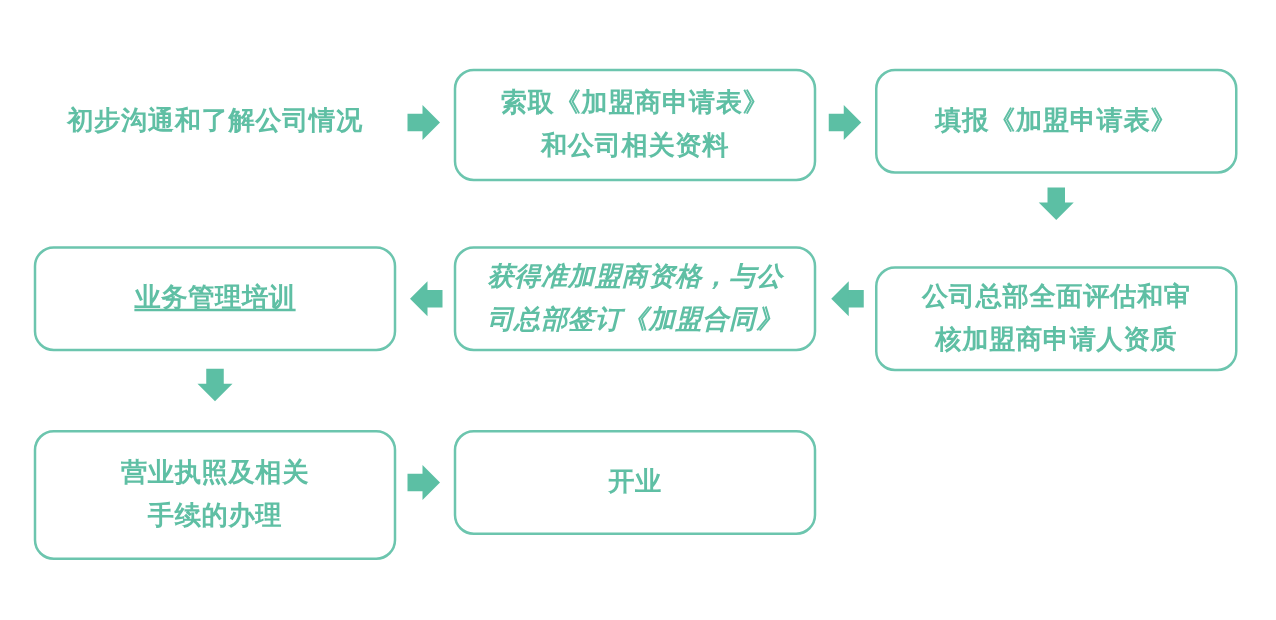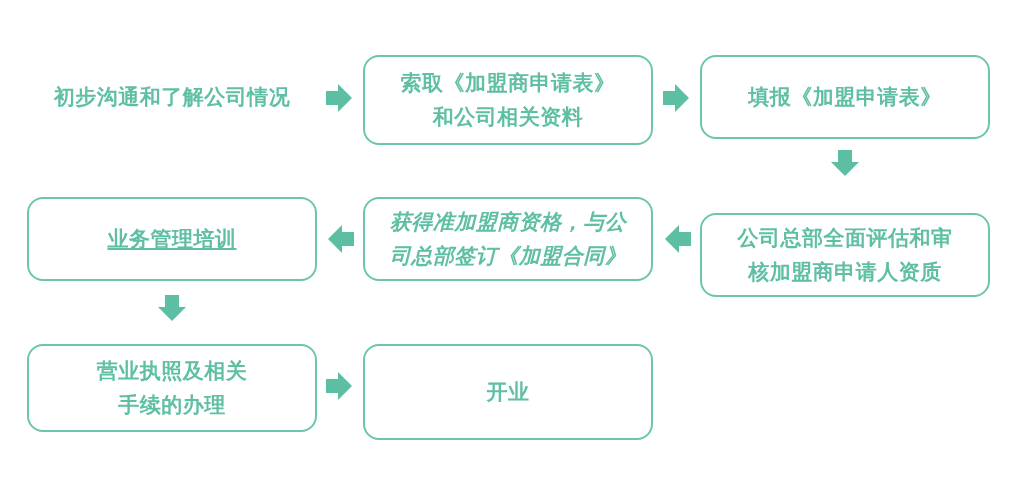--- a/index.html
+++ b/index.html
@@ -161,27 +161,27 @@
   <div class="node" style="left:700px; top:197px; width:290px; height:84px;margin-top:16px;">
     <span class="label">公司总部全面评估和审
 核加盟商申请人资质</span>
   </div>
 
   <div class="arrow down" style="left:158px; top:295px; width:28px; height:28px;">
     <span class="tail"></span>
     <span class="head"></span>
   </div>
 
-  <div class="node" style="left:27px; top:344px; width:290px; height:88px;">
+  <div class="node" style="left:27px; top:344px; width:290px; height:104px;">
     <span class="label">营业执照及相关
 手续的办理</span>
   </div>
 
   <div class="arrow right" style="left:326px; top:372px; width:28px; height:28px;">
     <span class="tail"></span>
     <span class="head"></span>
   </div>
 
-  <div class="node" style="left:363px; top:344px; width:290px; height:96px;">
+  <div class="node" style="left:363px; top:344px; width:290px; height:84px;">
     <span class="label">开业</span>
   </div>
 
 </div>
 
 </body></html>

